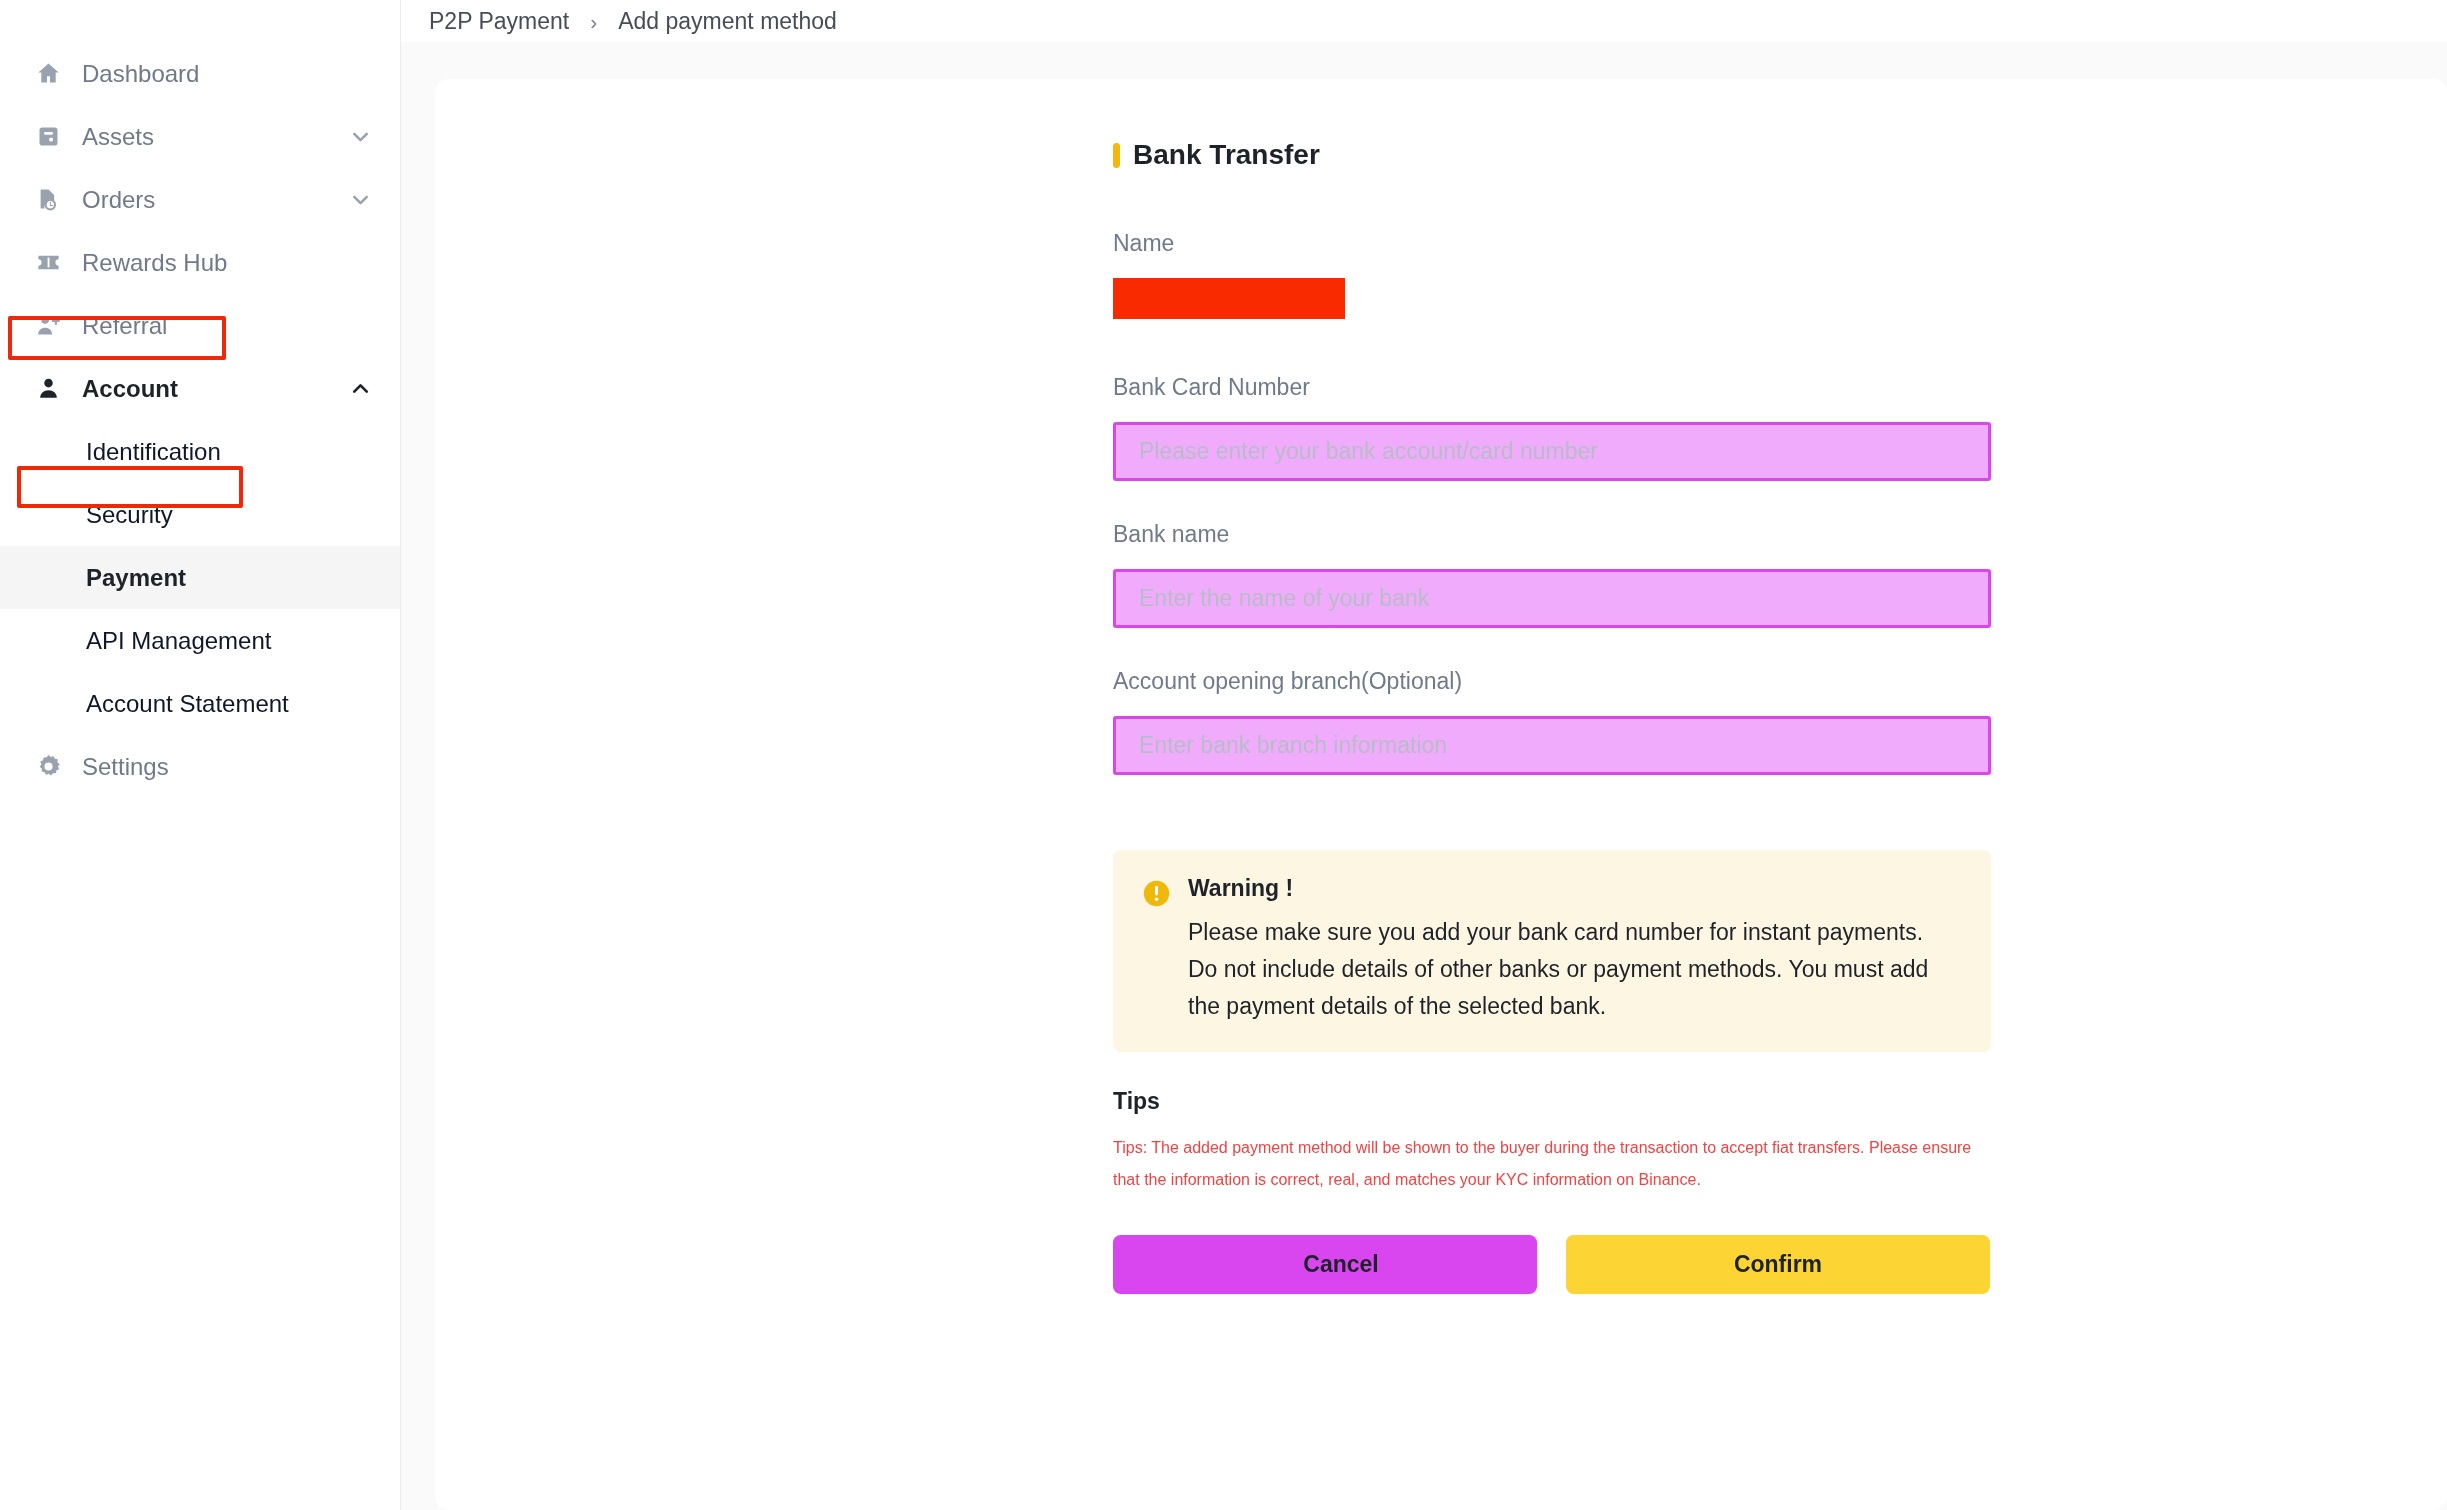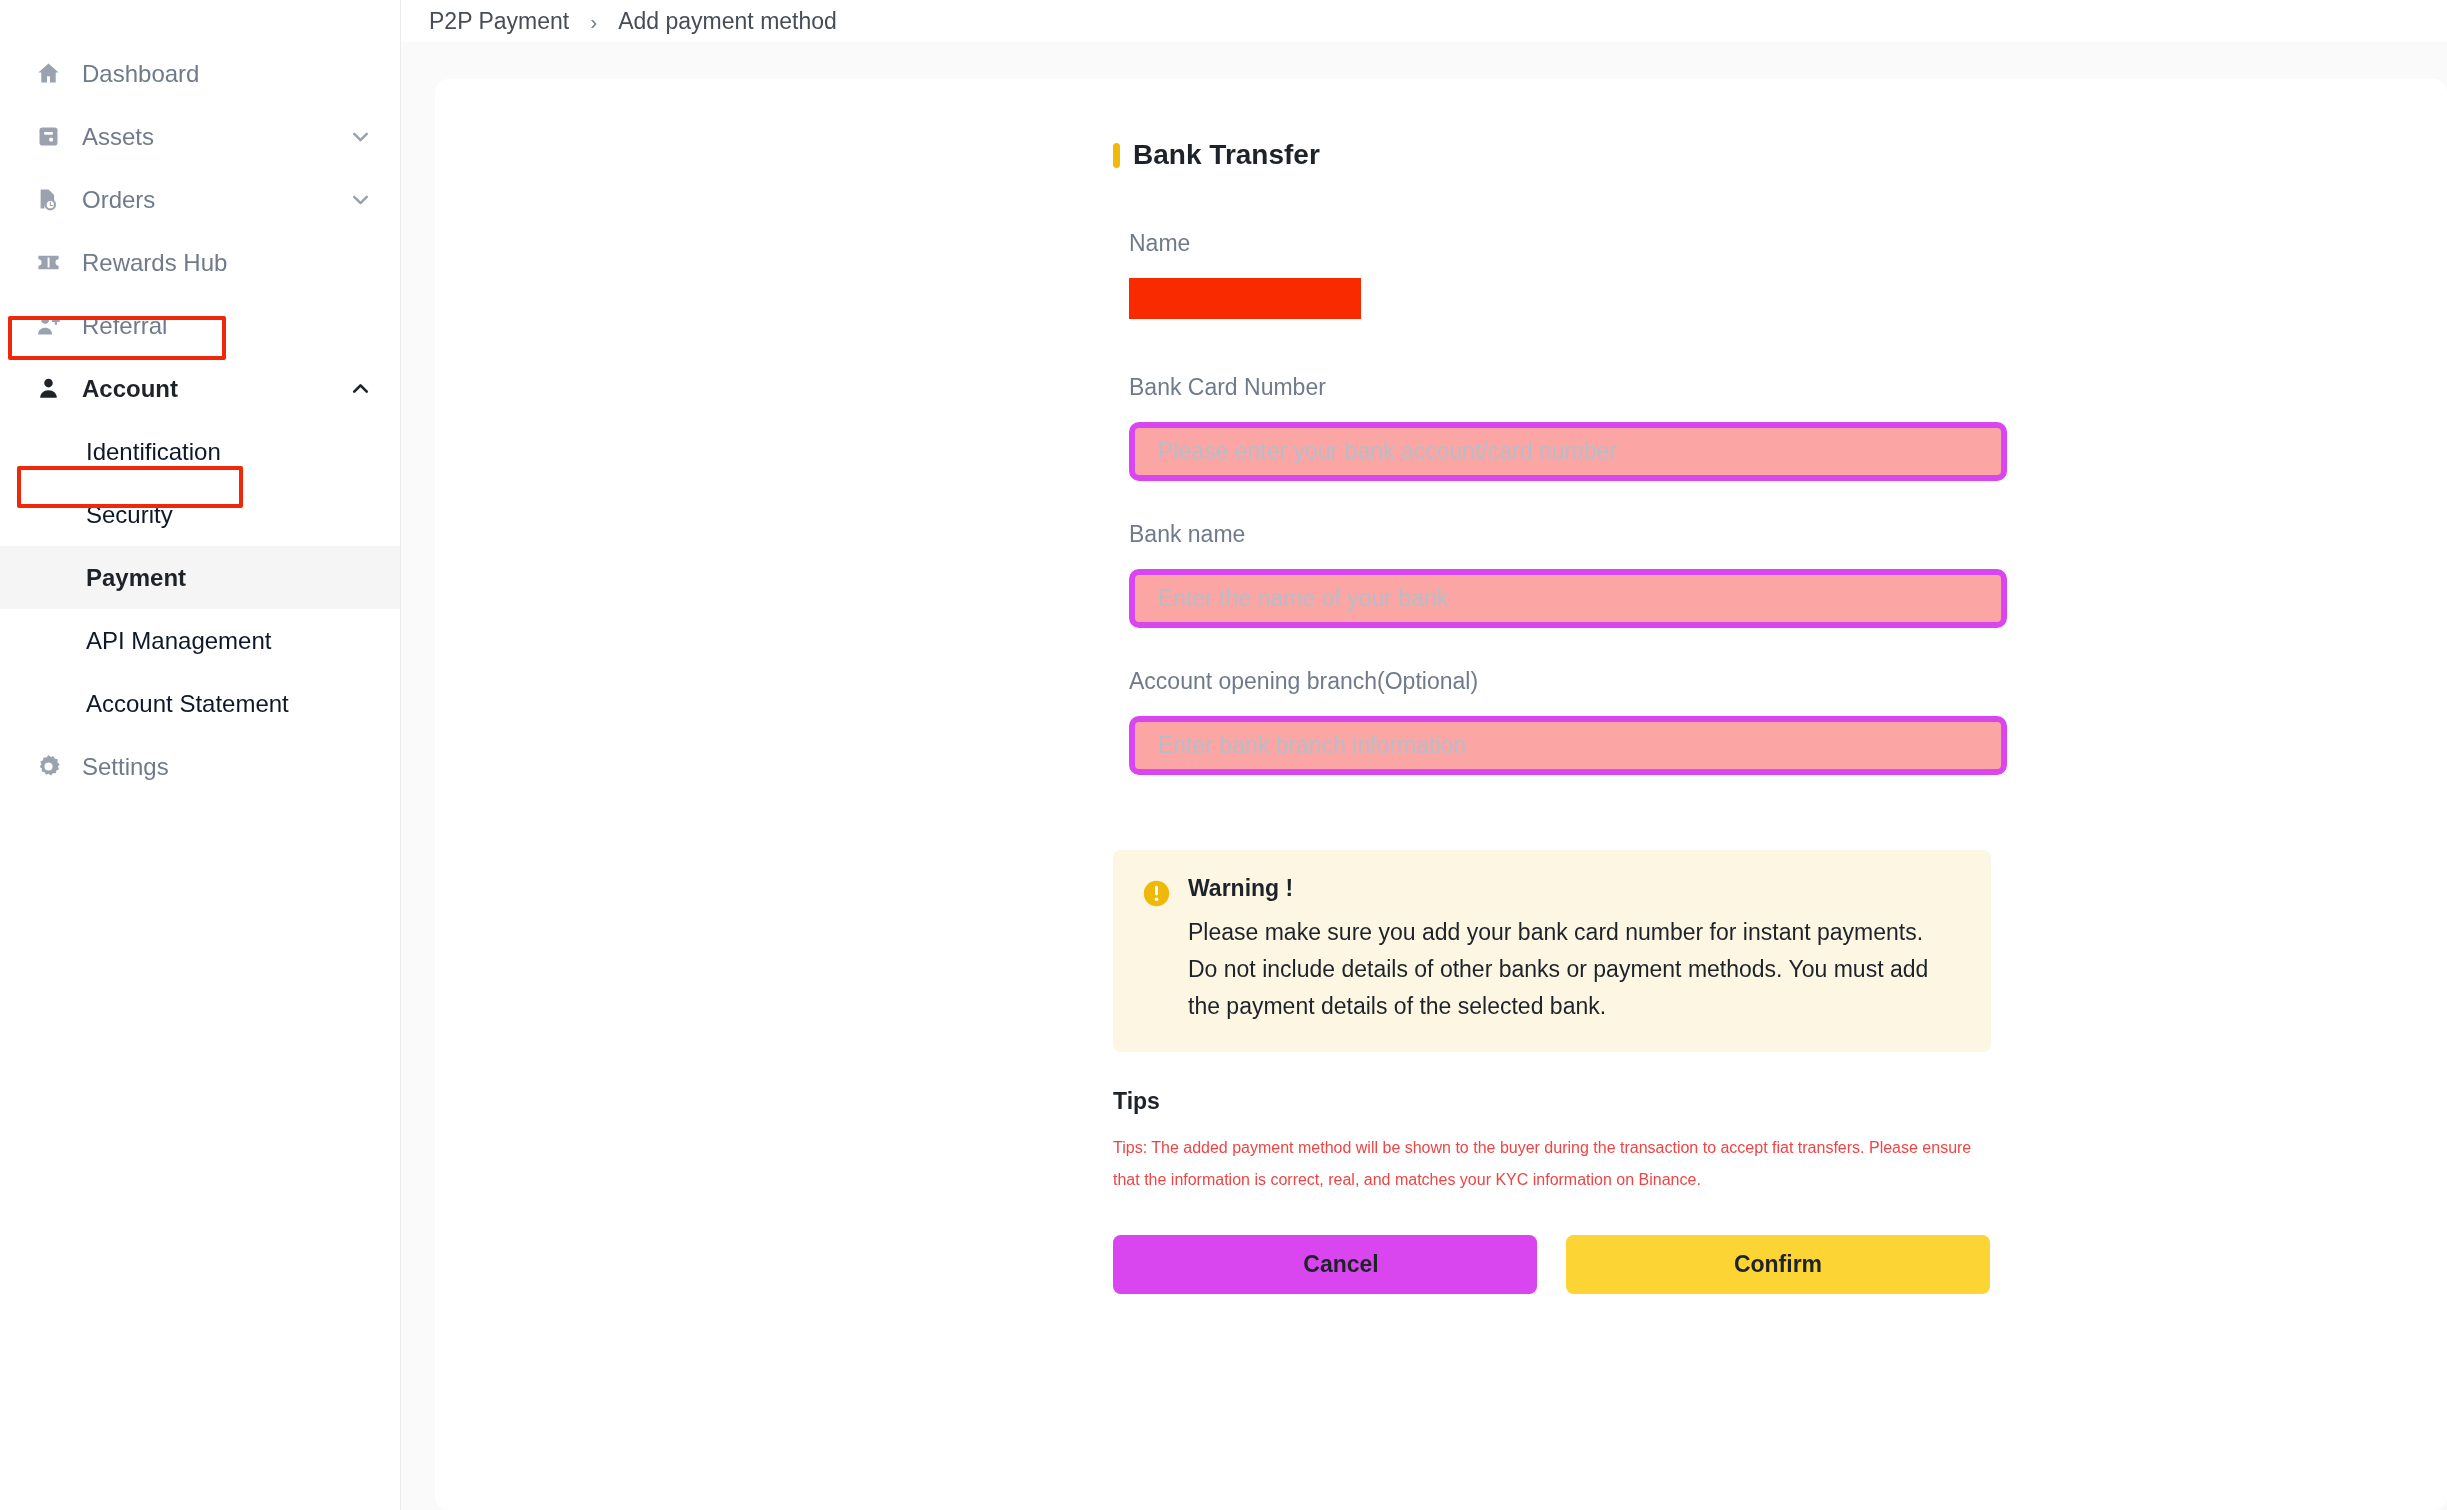--- a/index.html
+++ b/index.html
@@ -133,38 +133,38 @@
     color: #1e2329;
     margin-bottom: 59px;
   }
   .title-bar {
     width: 6.7px; height: 25px;
     background: #f0b90b;
     border-radius: 3.8px;
     flex: 0 0 6.7px;
   }
 
-  .field { margin-bottom: 38px; margin-left: 16px; }
+  .field { margin-bottom: 38px; }
   .field-label {
     font-size: 23px;
     color: #707a8a;
     margin-bottom: 21px;
     font-weight: 400;
   }
   .redacted {
     width: 232px;
     height: 41px;
     background: #fa2a00;
   }
   .text-input {
     width: 878px;
     height: 59px;
-    border: 6px solid #d946ef;
-    border-radius: 10px;
-    background: #fca5a5;
+    border: 3px solid #d946ef;
+    border-radius: 3px;
+    background: #f0abfc;
     padding: 0 23px;
     font-size: 23px;
     color: #1e2329;
     font-family: "Liberation Sans", sans-serif;
     outline: none;
   }
   .text-input::placeholder { color: #b7bdc6; }
 
   .field.gap-name  { margin-bottom: 55px; }
   .field.gap-card  { margin-bottom: 40px; }

